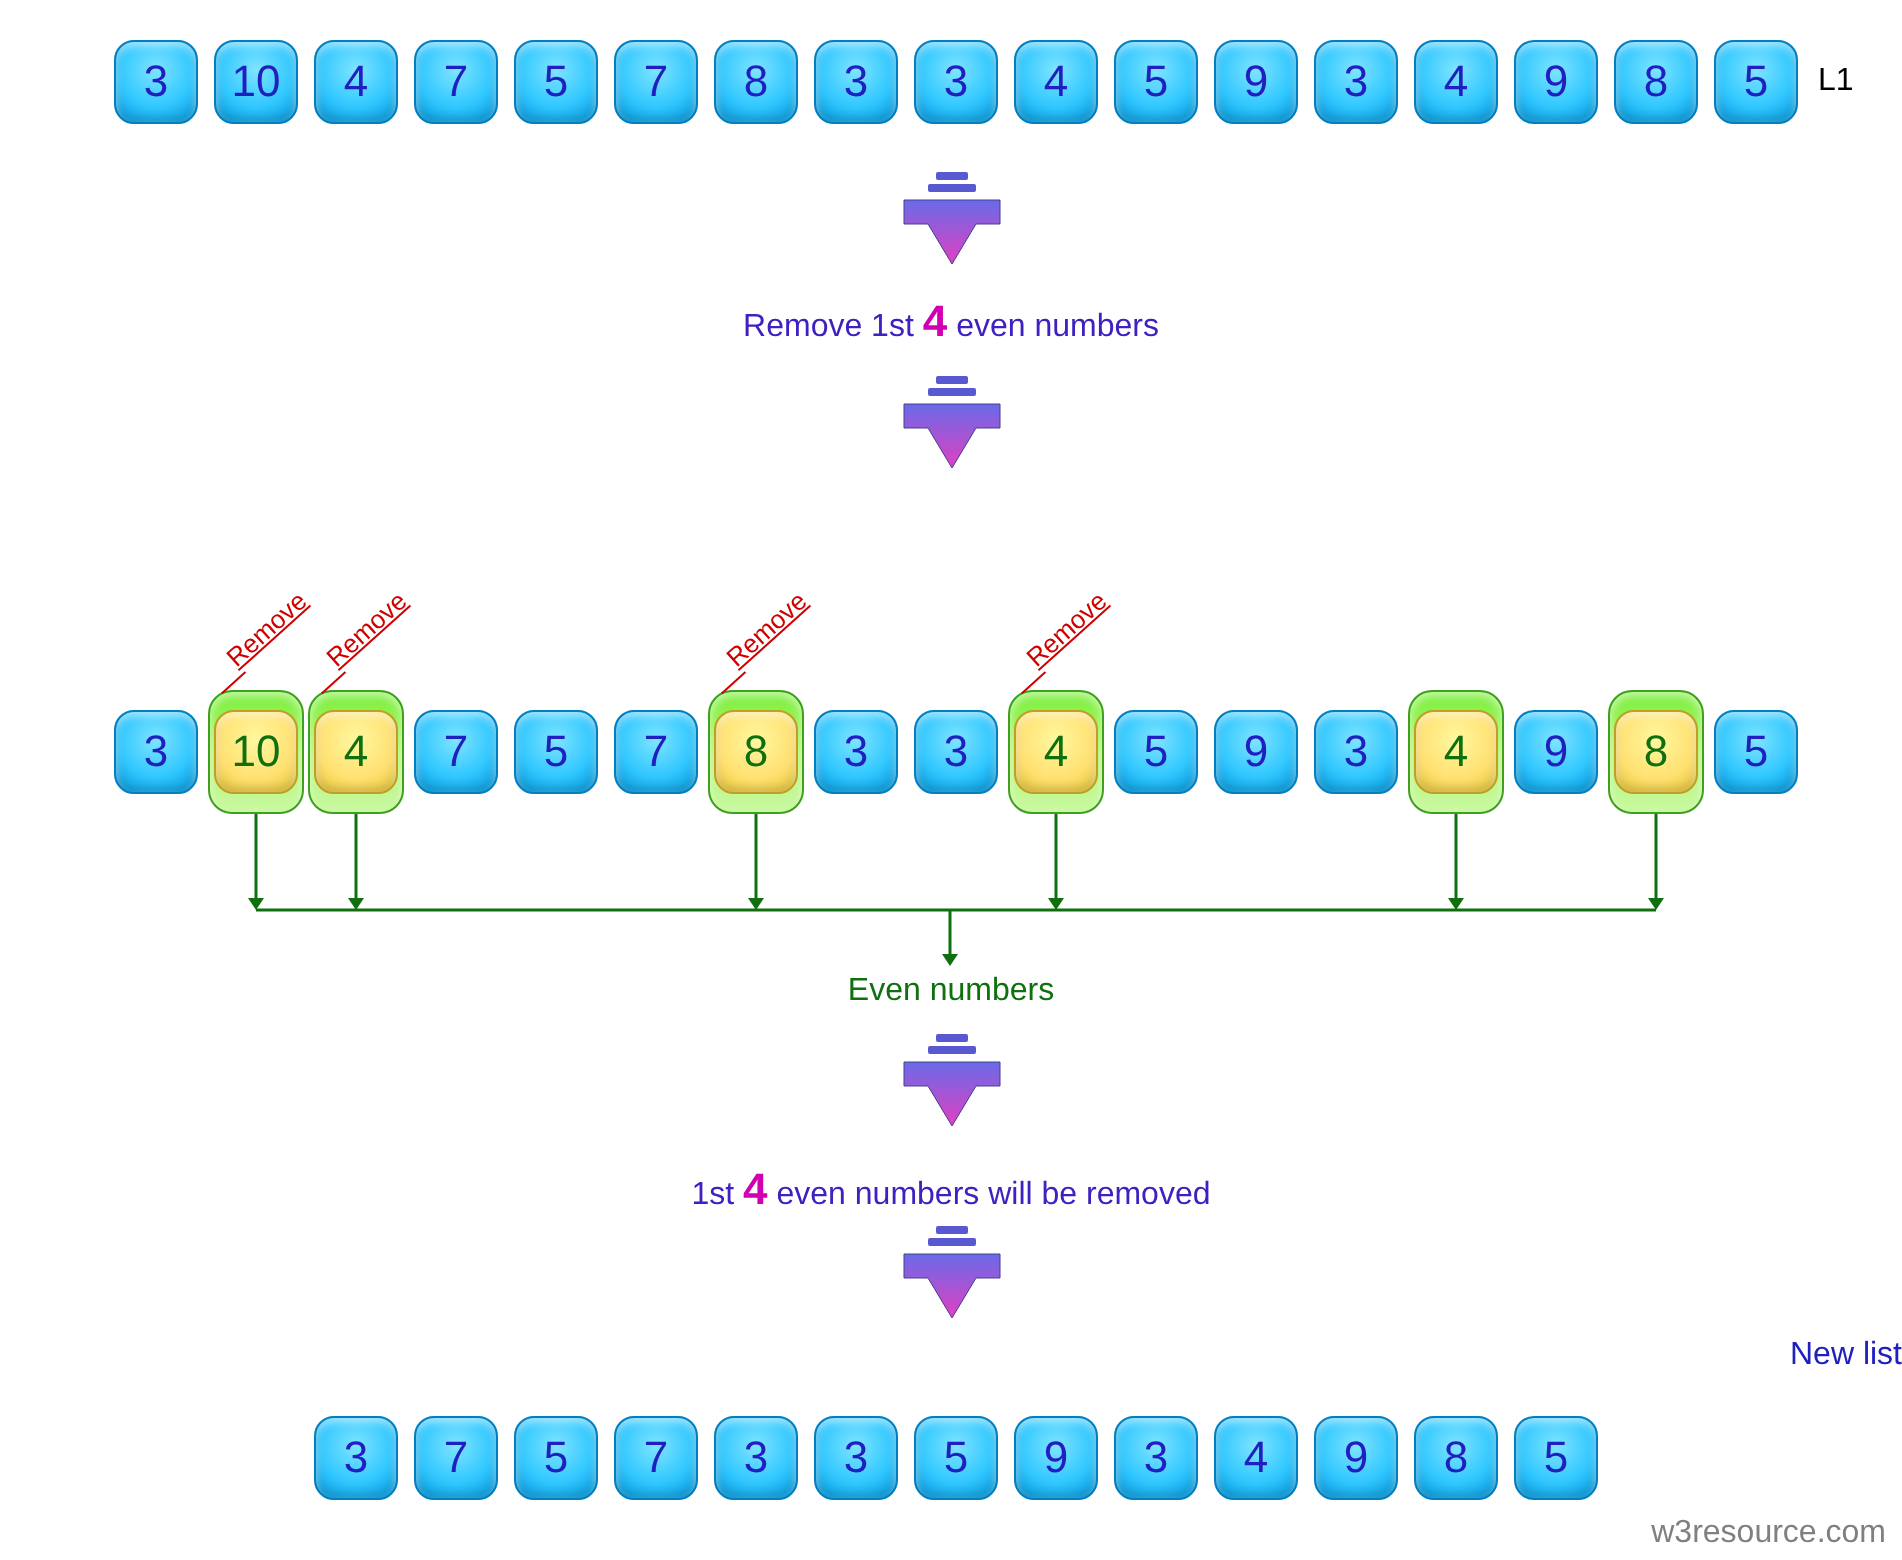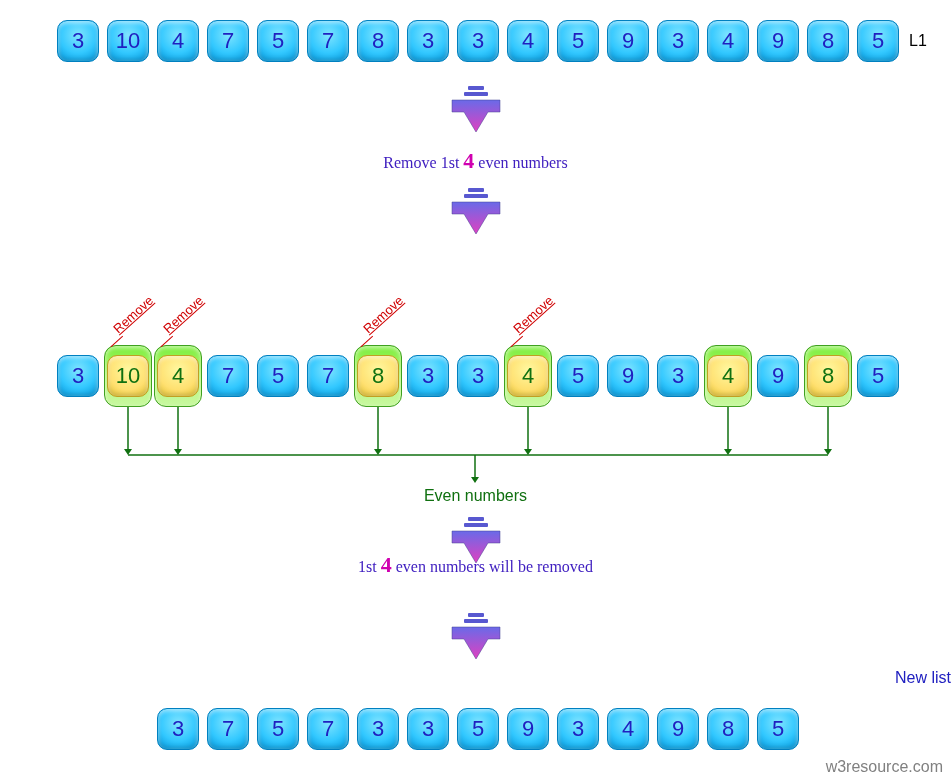--- a/index.html
+++ b/index.html
@@ -81,21 +81,20 @@
     left: 50%;
     margin-left: -30px;
   }
   .arrow-big svg { width: 100%; height: 100%; display: block; }
   .caption {
     position: absolute;
     width: 100%;
     text-align: center;
     font-size: 16px;
     color: #4020c0;
-    font-family: Liberation Serif, serif;
   }
   .caption .big4 {
     color: #d000b0;
     font-size: 22px;
     font-weight: bold;
   }
   .even-label {
     position: absolute;
     width: 100%;
     text-align: center;
@@ -221,21 +220,21 @@
           <linearGradient id="ag" x1="0" y1="0" x2="0" y2="1">
             <stop offset="0%" stop-color="#6a6ae8"></stop>
             <stop offset="100%" stop-color="#e040c0"></stop>
           </linearGradient>
         </defs>
         <rect x="22" y="0" width="16" height="4" rx="1" fill="#5858d0"></rect>
         <rect x="18" y="6" width="24" height="4" rx="1" fill="#5858d0"></rect>
         <path d="M6 14 L54 14 L54 26 L42 26 L30 46 L18 26 L6 26 Z" fill="url(#ag)" stroke="#404090" stroke-width="0.5"></path>
       </svg>
     </div>
-    <div class="caption" style="top: 552px;"><span>1st</span> <span class="big4">4</span> <span>even numbers will be removed</span></div>
+    <div class="caption" style="top: 582px;"><span>1st</span> <span class="big4">4</span> <span>even numbers will be removed</span></div>
     <div class="arrow-big" style="top: 613px;">
       <svg viewBox="0 0 60 48">
         <defs>
           <linearGradient id="ag" x1="0" y1="0" x2="0" y2="1">
             <stop offset="0%" stop-color="#6a6ae8"></stop>
             <stop offset="100%" stop-color="#e040c0"></stop>
           </linearGradient>
         </defs>
         <rect x="22" y="0" width="16" height="4" rx="1" fill="#5858d0"></rect>
         <rect x="18" y="6" width="24" height="4" rx="1" fill="#5858d0"></rect>

